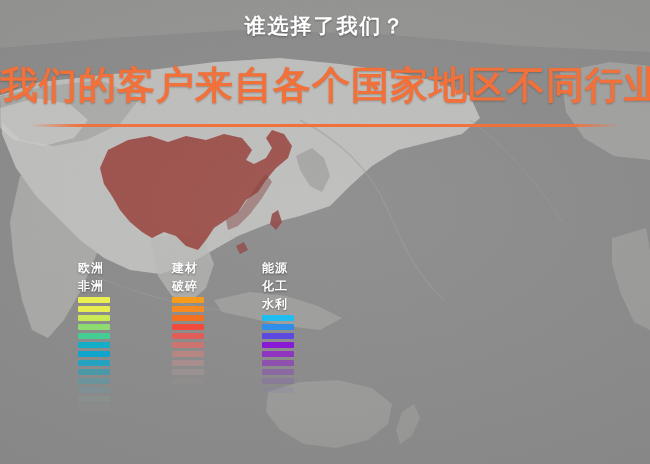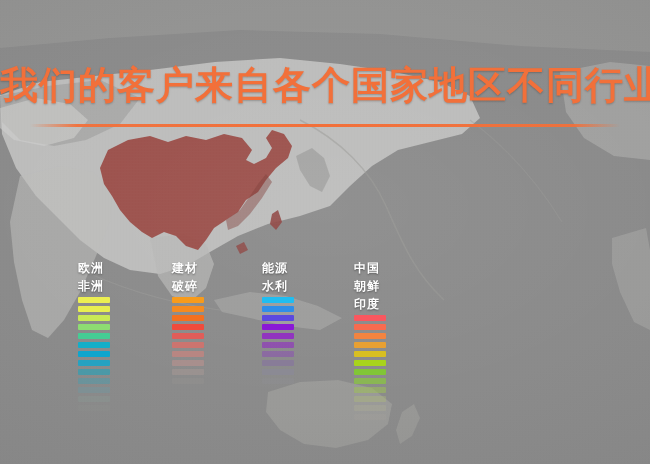--- a/index.html
+++ b/index.html
@@ -118,20 +118,21 @@
       <path fill="#8f4541" opacity="0.8" d="M236,246 L244,242 L248,250 L240,254 Z"></path>
 
       <path fill="none" stroke="#9a9a98" stroke-width="1.4" opacity="0.55" d="M300,120 C340,140 370,170 386,206 C402,242 414,272 444,300"></path>
       <path fill="none" stroke="#9a9a98" stroke-width="1.2" opacity="0.40" d="M470,120 C510,150 540,186 562,222"></path>
       <path fill="none" stroke="#a2a2a0" stroke-width="1.2" opacity="0.35" d="M86,272 C130,292 180,306 236,312"></path>
     </svg>
     <div class="grain"></div>
     <div class="vignette"></div>
   </div>
 
+  <div class="subtitle">谁选择了我们？</div>
   <div class="headline">我们的客户来自各个国家地区不同行业</div>
   <div class="rule"></div>
 
   <div class="columns">
       <div class="col" style="left: 78px;">
         <span class="col-label">欧洲</span>
         <span class="col-label">非洲</span>
         <div class="bars">
           <div class="bar" style="background: rgb(236, 239, 82); opacity: 1;"></div>
           <div class="bar" style="background: rgb(232, 238, 80); opacity: 1;"></div>
@@ -159,48 +160,30 @@
           <div class="bar" style="background: rgb(239, 84, 80); opacity: 0.845;"></div>
           <div class="bar" style="background: rgb(233, 106, 99); opacity: 0.69;"></div>
           <div class="bar" style="background: rgb(224, 129, 121); opacity: 0.535;"></div>
           <div class="bar" style="background: rgb(215, 151, 144); opacity: 0.38;"></div>
           <div class="bar" style="background: rgb(207, 169, 163); opacity: 0.225;"></div>
           <div class="bar" style="background: rgb(198, 179, 174); opacity: 0.07;"></div>
         </div>
       </div>
       <div class="col" style="left: 262px;">
         <span class="col-label">能源</span>
+        <span class="col-label">化工</span>
         <span class="col-label">水利</span>
         <div class="bars">
           <div class="bar" style="background: rgb(32, 189, 240); opacity: 1;"></div>
           <div class="bar" style="background: rgb(47, 142, 232); opacity: 1;"></div>
           <div class="bar" style="background: rgb(91, 73, 224); opacity: 1;"></div>
           <div class="bar" style="background: rgb(138, 25, 214); opacity: 1;"></div>
           <div class="bar" style="background: rgb(146, 35, 201); opacity: 0.845;"></div>
           <div class="bar" style="background: rgb(143, 55, 189); opacity: 0.69;"></div>
           <div class="bar" style="background: rgb(138, 76, 180); opacity: 0.535;"></div>
           <div class="bar" style="background: rgb(132, 99, 173); opacity: 0.38;"></div>
           <div class="bar" style="background: rgb(140, 132, 178); opacity: 0.225;"></div>
           <div class="bar" style="background: rgb(154, 154, 180); opacity: 0.07;"></div>
         </div>
       </div>
-      <div class="col" style="left: 354px;">
-        <span class="col-label">中国</span>
-        <span class="col-label">朝鲜</span>
-        <span class="col-label">印度</span>
-        <div class="bars">
-          <div class="bar" style="background: rgb(249, 87, 95); opacity: 1;"></div>
-          <div class="bar" style="background: rgb(248, 107, 79); opacity: 1;"></div>
-          <div class="bar" style="background: rgb(243, 132, 64); opacity: 1;"></div>
-          <div class="bar" style="background: rgb(232, 160, 50); opacity: 1;"></div>
-          <div class="bar" style="background: rgb(216, 191, 34); opacity: 1;"></div>
-          <div class="bar" style="background: rgb(168, 212, 28); opacity: 1;"></div>
-          <div class="bar" style="background: rgb(127, 209, 38); opacity: 0.845;"></div>
-          <div class="bar" style="background: rgb(138, 201, 60); opacity: 0.69;"></div>
-          <div class="bar" style="background: rgb(157, 194, 85); opacity: 0.535;"></div>
-          <div class="bar" style="background: rgb(176, 189, 119); opacity: 0.38;"></div>
-          <div class="bar" style="background: rgb(189, 187, 147); opacity: 0.225;"></div>
-          <div class="bar" style="background: rgb(196, 188, 166); opacity: 0.07;"></div>
-        </div>
-      </div>
     </div>
 
 </div>
 
 </body></html>

